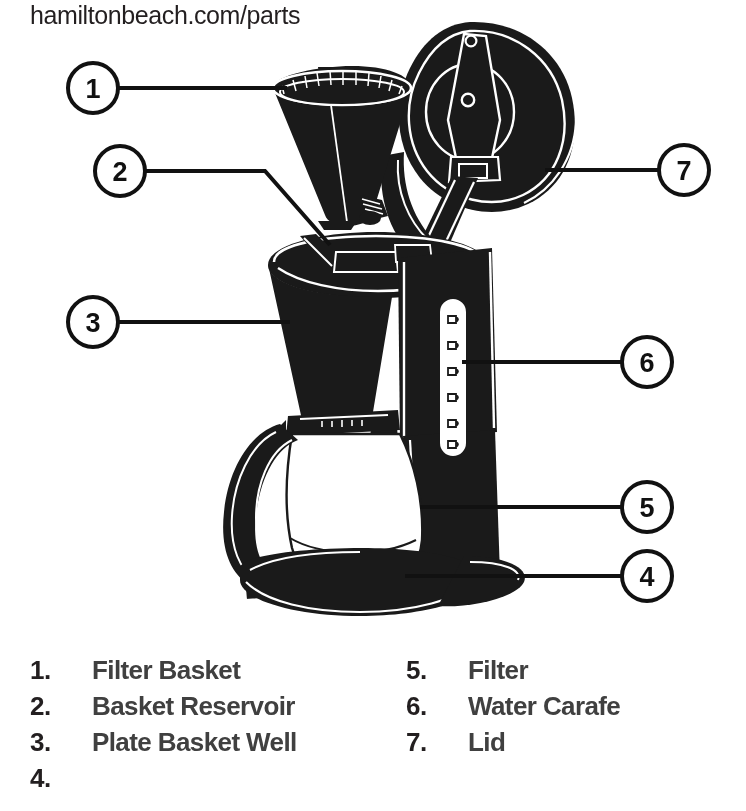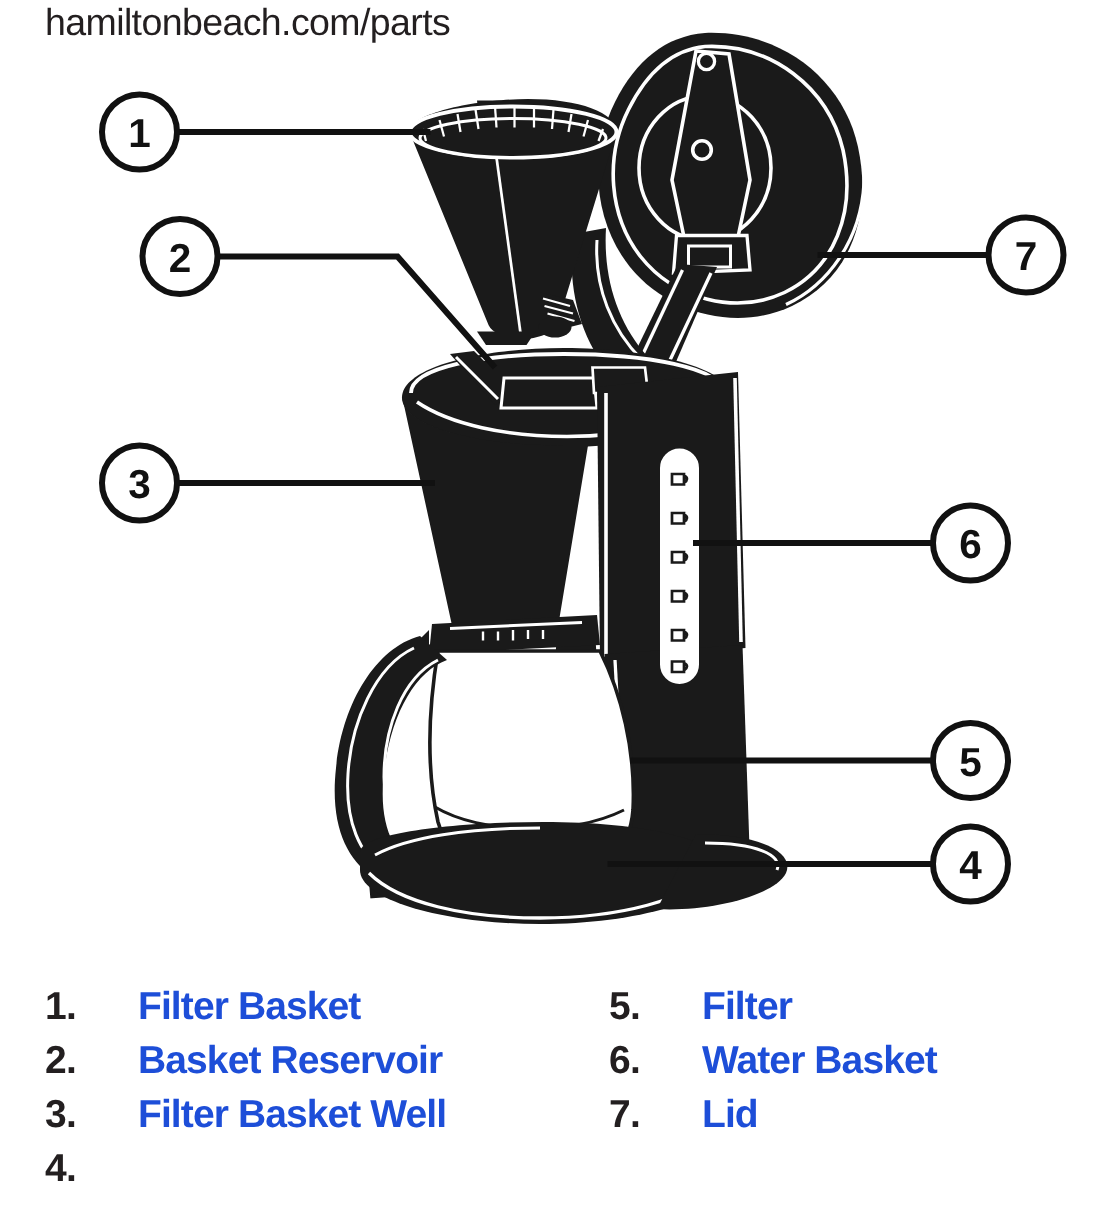--- a/index.html
+++ b/index.html
@@ -71,21 +71,21 @@
     font-family: "Liberation Sans", sans-serif;
     font-size: 26px;
     font-weight: bold;
     color: #231f20;
     letter-spacing: -0.5px;
   }
   .legend-label {
     font-family: "Liberation Sans", sans-serif;
     font-size: 26px;
     font-weight: bold;
-    color: #1d4ed8;
+    color: #404040;
     letter-spacing: -0.6px;
     white-space: nowrap;
   }
 
   
   .callout-num {
     font-family: "Liberation Sans", sans-serif;
     font-size: 27px;
     font-weight: bold;
     fill: #111111;
@@ -331,35 +331,35 @@
       <div class="legend-row">
         <span class="legend-num">1.</span>
         <span class="legend-label">Filter Basket</span>
       </div>
       <div class="legend-row">
         <span class="legend-num">2.</span>
         <span class="legend-label">Basket Reservoir</span>
       </div>
       <div class="legend-row">
         <span class="legend-num">3.</span>
-        <span class="legend-label">Filter Basket Well</span>
+        <span class="legend-label">Plate Basket Well</span>
       </div>
       <div class="legend-row">
         <span class="legend-num">4.</span>
       </div>
     </div>
 
     <div class="legend-col right">
       <div class="legend-row">
         <span class="legend-num">5.</span>
         <span class="legend-label">Filter</span>
       </div>
       <div class="legend-row">
         <span class="legend-num">6.</span>
-        <span class="legend-label">Water Basket</span>
+        <span class="legend-label">Water Carafe</span>
       </div>
       <div class="legend-row">
         <span class="legend-num">7.</span>
         <span class="legend-label">Lid</span>
       </div>
     </div>
 
   </div>
 </div>
 

